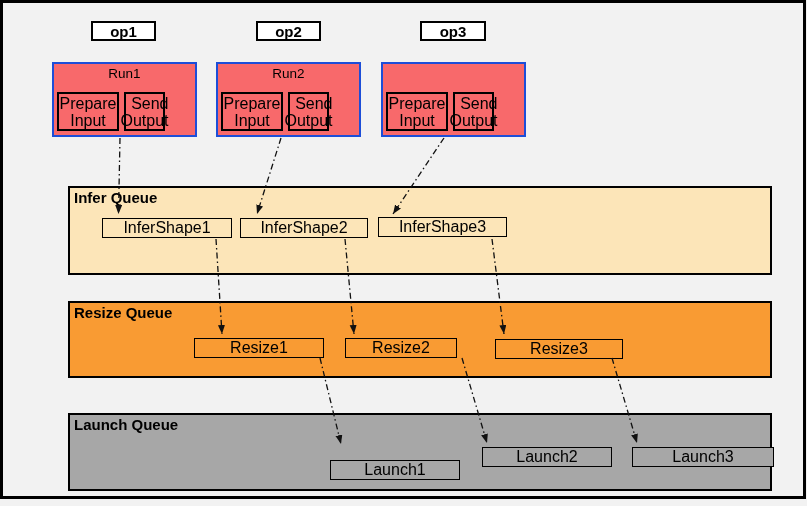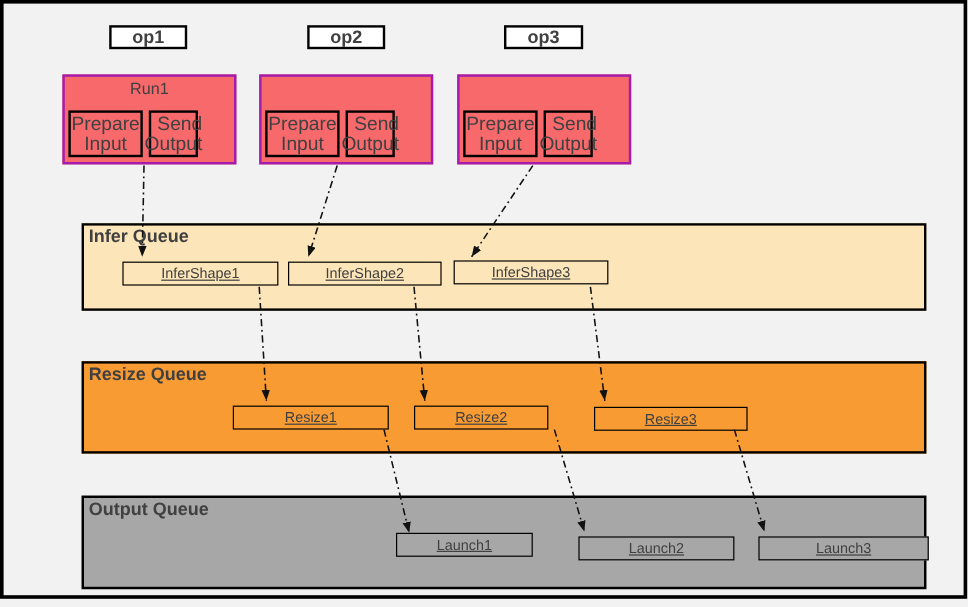--- a/index.html
+++ b/index.html
@@ -1,52 +1,52 @@
 <!DOCTYPE html>
 <html><head>
 <meta charset="utf-8">
 <style>
   html,body { margin:0; padding:0; }
   body { width:807px; height:506px; background:#F2F2F2; }
   .canvas {
     position:relative; width:807px; height:506px; background:#F2F2F2;
-    font-family:"Liberation Sans", sans-serif; color:#404040; overflow:hidden;
+    font-family:"Liberation Sans", sans-serif; color:#000000; overflow:hidden;
   }
   .canvas * { box-sizing:border-box; }
   .frame {
     position:absolute; left:0; top:0; width:806px; height:499px;
     border:3px solid #000; z-index:0;
   }
   .opbox {
     position:absolute; top:21px; width:65px; height:20px; background:#FFFFFF;
     border:2px solid #000; display:flex; align-items:center; justify-content:center;
     font-size:15px; font-weight:bold; z-index:2;
   }
   .run {
     position:absolute; top:62px; width:145px; height:75px; background:#F8696B;
-    border:2px solid #a21caf; z-index:2;
+    border:2px solid #1d4ed8; z-index:2;
   }
   .run-title { text-align:center; margin-top:2px; font-size:13.5px; }
   .step {
     position:absolute; top:28px; height:39px; background:#F8696B; border:2px solid #000;
     display:flex; align-items:center; justify-content:center; text-align:center;
     font-size:16px; line-height:17px; padding:5px 1px;
   }
   .step1 { left:3px; width:62px; }
   .step2 { left:70px; width:41px;text-align:right; }
   .queue {
     position:absolute; left:68px; width:704px; border:2px solid #000; z-index:1;
   }
-  .queue-infer  { top:186px; height:73px; background:#FCE5B8; }
+  .queue-infer  { top:186px; height:89px; background:#FCE5B8; }
   .queue-resize { top:301px; height:77px; background:#F99B33; }
   .queue-launch { top:413px; height:78px; background:#A7A7A7; }
   .queue-title { position:absolute; left:4px; top:1px; font-size:15px; font-weight:bold; }
   .qitem {
     position:absolute; height:20px; border:1.5px solid #000; background:inherit;
-    display:flex; align-items:center; justify-content:center; font-size:12px;text-decoration:underline;
+    display:flex; align-items:center; justify-content:center; font-size:16px;
   }
   .qitem-infer  { background:#FCE5B8; }
   .qitem-resize { background:#F99B33; }
   .qitem-launch { background:#A7A7A7; }
   .arrows { position:absolute; left:0; top:0; z-index:3; pointer-events:none; }
   .flow { stroke:#111; stroke-width:1.3; fill:none; stroke-dasharray:6 3 1.5 3; }
 </style>
 </head>
 <body>
 
@@ -56,20 +56,21 @@
   <div class="opbox" style="left:91px">op1</div>
   <div class="opbox" style="left:256px">op2</div>
   <div class="opbox" style="left:420px;width:66px">op3</div>
 
   <div class="run" style="left:52px">
     <div class="run-title">Run1</div>
     <div class="step step1">Prepare Input</div>
     <div class="step step2">Send Output</div>
   </div>
   <div class="run" style="left:216px">
+    <div class="run-title">Run2</div>
     <div class="step step1">Prepare Input</div>
     <div class="step step2">Send Output</div>
   </div>
   <div class="run" style="left:381px">
     <div class="step step1">Prepare Input</div>
     <div class="step step2">Send Output</div>
   </div>
 
   <div class="queue queue-infer">
     <div class="queue-title">Infer Queue</div>
@@ -79,22 +80,22 @@
   </div>
 
   <div class="queue queue-resize">
     <div class="queue-title">Resize Queue</div>
     <div class="qitem qitem-resize" style="left:124px;top:35px;width:130px">Resize1</div>
     <div class="qitem qitem-resize" style="left:275px;top:35px;width:112px">Resize2</div>
     <div class="qitem qitem-resize" style="left:425px;top:36px;width:128px">Resize3</div>
   </div>
 
   <div class="queue queue-launch">
-    <div class="queue-title">Output Queue</div>
-    <div class="qitem qitem-launch" style="left:260px;top:29px;width:114px">Launch1</div>
+    <div class="queue-title">Launch Queue</div>
+    <div class="qitem qitem-launch" style="left:260px;top:45px;width:130px">Launch1</div>
     <div class="qitem qitem-launch" style="left:412px;top:32px;width:130px">Launch2</div>
     <div class="qitem qitem-launch" style="left:562px;top:32px;width:142px">Launch3</div>
   </div>
 
   <svg class="arrows" width="807" height="506">
     <defs>
       <marker id="ah" markerUnits="userSpaceOnUse" markerWidth="10" markerHeight="9" refX="9" refY="3.5" orient="auto">
         <path d="M0,0 L9,3.5 L0,7 z" fill="#111"></path>
       </marker>
     </defs>

